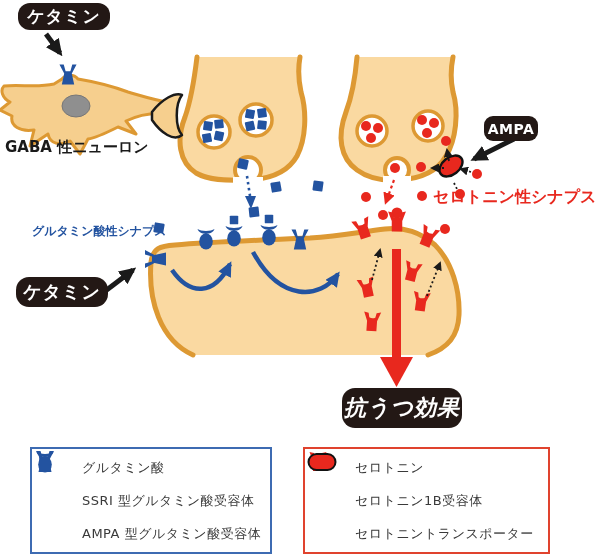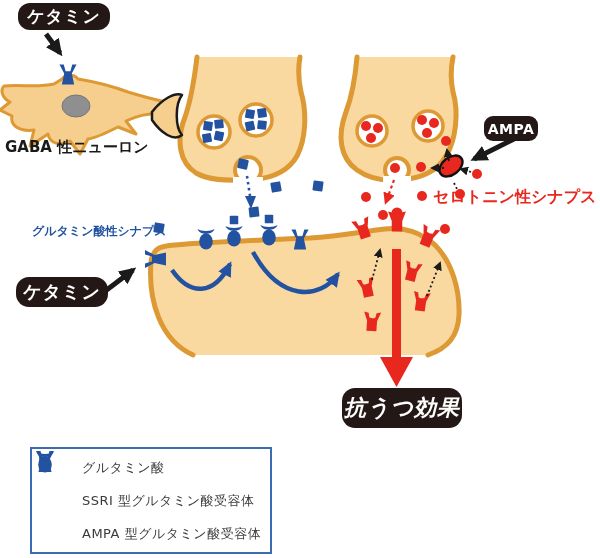--- a/index.html
+++ b/index.html
@@ -210,14 +210,40 @@
             <g fill="#2353A0">
               <path d="M -8.5 -10 C -6 -3.5 6 -3.5 8.5 -10 C 5 -7.5 -5 -7.5 -8.5 -10 Z"></path>
               <ellipse cx="0" cy="2.5" rx="6.8" ry="8"></ellipse>
             </g>
           </svg>
       </span>
       <span class="ltext">AMPA 型グルタミン酸受容体</span>
     </div>
   </div>
 
+  <div class="lbox" style="left:303px;top:447px;width:247px;height:107px;border:2px solid #E0432E;">
+    <div class="lrow">
+      <span class="licon">
+        <svg width="24" height="24" viewBox="-12 -12 24 24">
+            <circle r="4.6" fill="#E8281E"></circle>
+          </svg>
+      </span>
+      <span class="ltext">セロトニン</span>
+    </div>
+    <div class="lrow">
+      <span class="licon">
+        <svg width="26" height="26" viewBox="-13 -13 26 26">
+            <path d="M -8.5 -10 L -4 -9 L -3 -4.5 Q 0 -3 3 -4.5 L 4 -9 L 8.5 -10 L 5 -1 L 5 9 L -5 9 L -5 -1 Z" fill="#E8281E"></path>
+          </svg>
+      </span>
+      <span class="ltext">セロトニン1B受容体</span>
+    </div>
+    <div class="lrow">
+      <span class="licon">
+        <svg width="34" height="26" viewBox="-17 -13 34 26">
+            <rect x="-13.5" y="-8" width="27" height="16" rx="8" fill="#E8281E" stroke="#111" stroke-width="2"></rect>
+          </svg>
+      </span>
+      <span class="ltext">セロトニントランスポーター</span>
+    </div>
+  </div>
 
 </div>
 
 </body></html>

